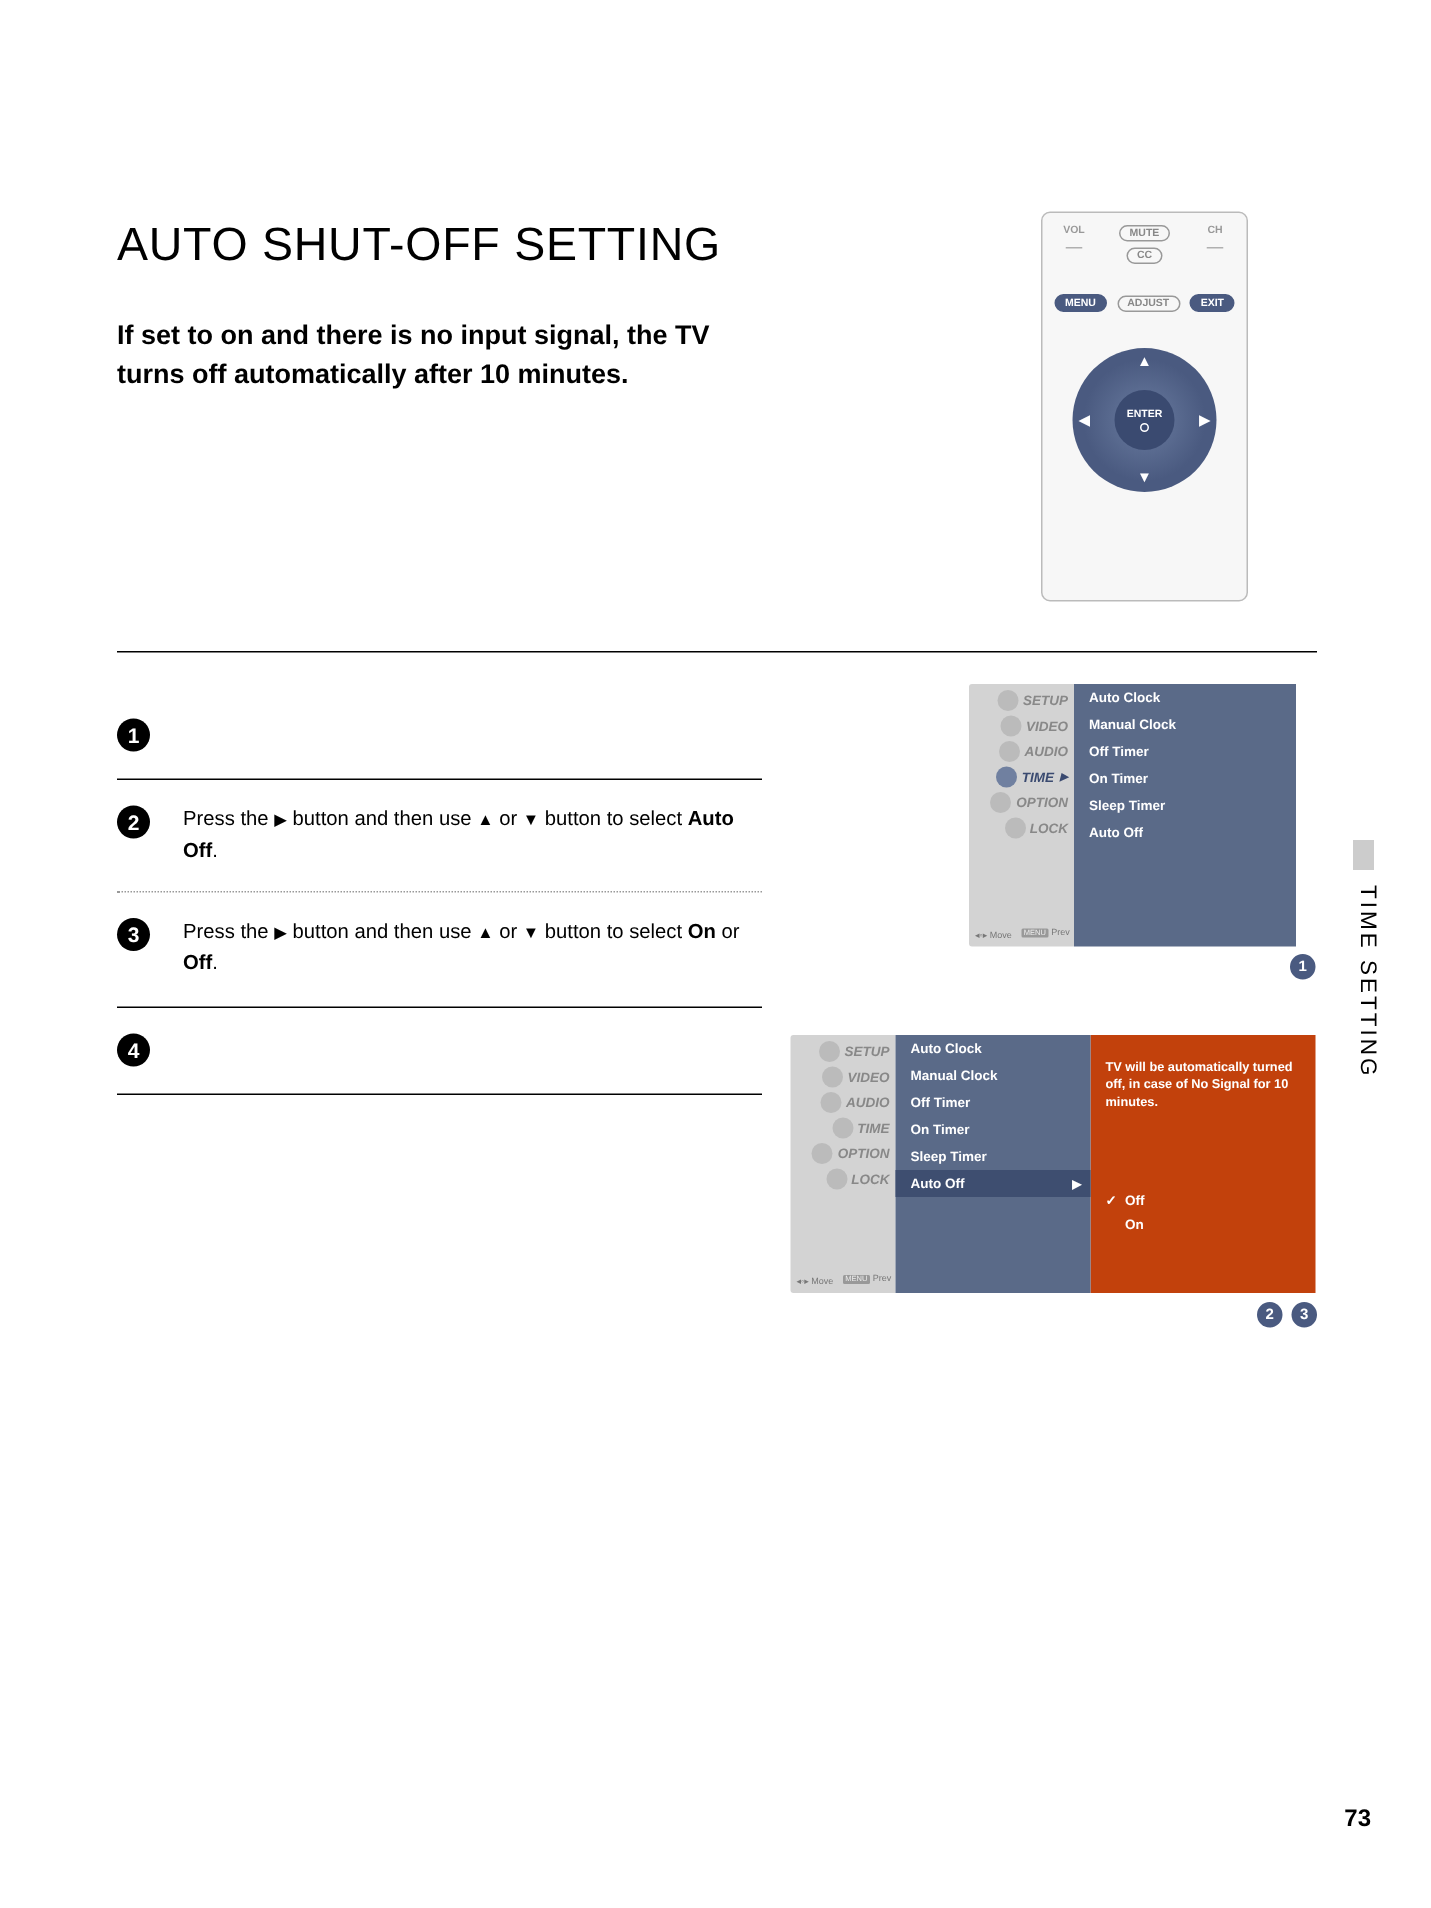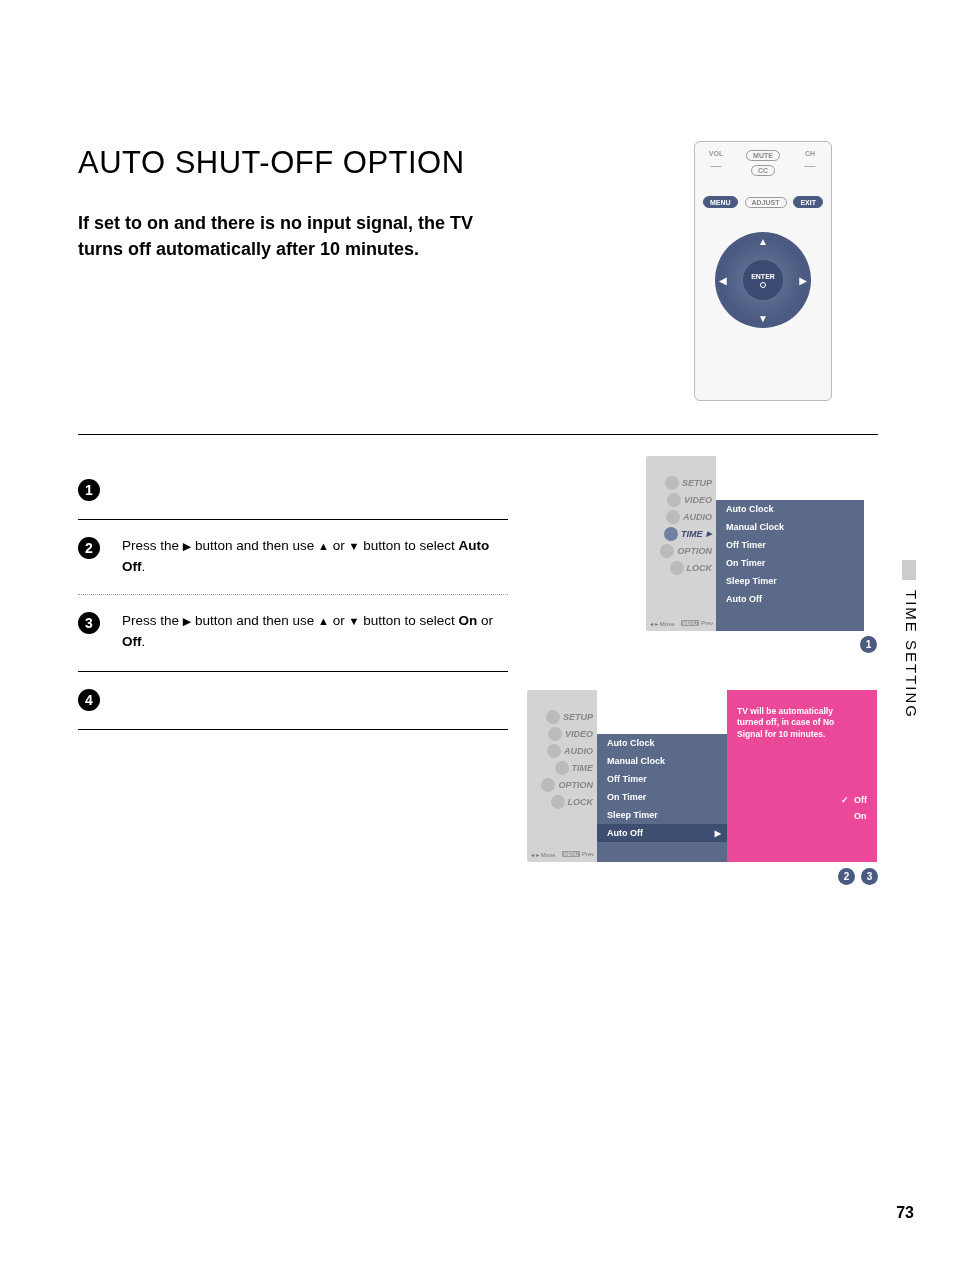--- a/index.html
+++ b/index.html
@@ -181,21 +181,21 @@
   .osd2 { top: 690px; left: 527px; width: 350px; height: 172px; }
 
   .osd-left {
     width: 70px;
     background: #d3d3d3;
     position: relative;
     border-radius: 2px 0 0 2px;
   }
   .osd-left-items {
     position: absolute;
-    top: 18px; right: 4px;
+    top: 2px; right: 4px;
     text-align: right;
   }
   .osd-left-item {
     font-size: 9px;
     font-weight: 700;
     font-style: italic;
     color: #888;
     height: 17px;
     display: flex;
     align-items: center;
@@ -220,21 +220,20 @@
   }
   .osd-left-footer .tag {
     background:#999; color:#eee; padding:0 2px; font-size:5px; border-radius:1px;
   }
 
   .osd-mid {
     background: #5a6a88;
     width: 120px;
     position: relative;
     color: #fff;
-    margin-top: 44px;
   }
   .osd2 .osd-mid { width: 130px; }
   .osd-mid-item {
     font-size: 9px;
     font-weight: 600;
     height: 18px;
     display: flex;
     align-items: center;
     padding-left: 10px;
   }
@@ -245,27 +244,27 @@
   .osd-mid-item.selected::after {
     content: "";
   }
   .osd-mid-item .rarrow {
     margin-left: auto;
     margin-right: 6px;
     font-size: 8px;
   }
 
   .osd-right {
-    background: #ec4899;
+    background: #c2410c;
     width: 150px;
     color: #fff;
     font-size: 8.5px;
     padding: 8px 10px;
     display: flex;
-    flex-direction: row;
+    flex-direction: column;
   }
   .osd-right .note {
     font-weight: 600;
     line-height: 1.35;
     margin-top: 8px;
   }
   .osd-right .opts {
     margin-top: auto;
     padding-bottom: 30px;
   }
@@ -318,21 +317,21 @@
     position: absolute;
     bottom: 50px;
     right: 40px;
     font-size: 16px;
     font-weight: 700;
   }
 </style>
 </head>
 <body>
 
-<h1 class="page-title">AUTO SHUT-OFF OPTION</h1>
+<h1 class="page-title">AUTO SHUT-OFF SETTING</h1>
 
 <p class="intro-text">If set to on and there is no input signal, the TV turns off automatically after 10 minutes.</p>
 
 <div class="remote">
   <div class="top-row">
     <div class="vcol">
       <div class="small-label">VOL</div>
       <div class="dash">—</div>
     </div>
     <div class="top-mid">

